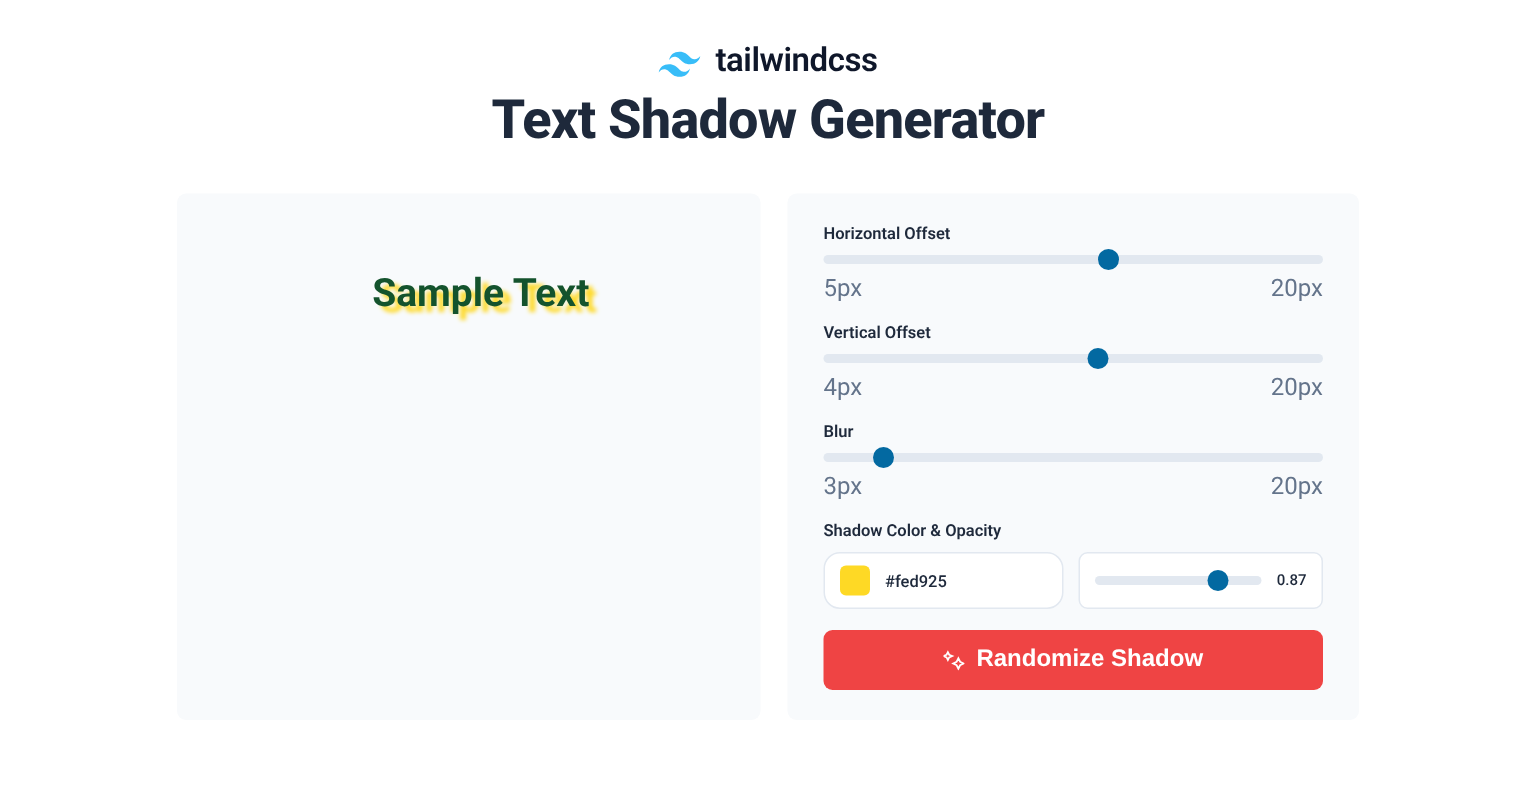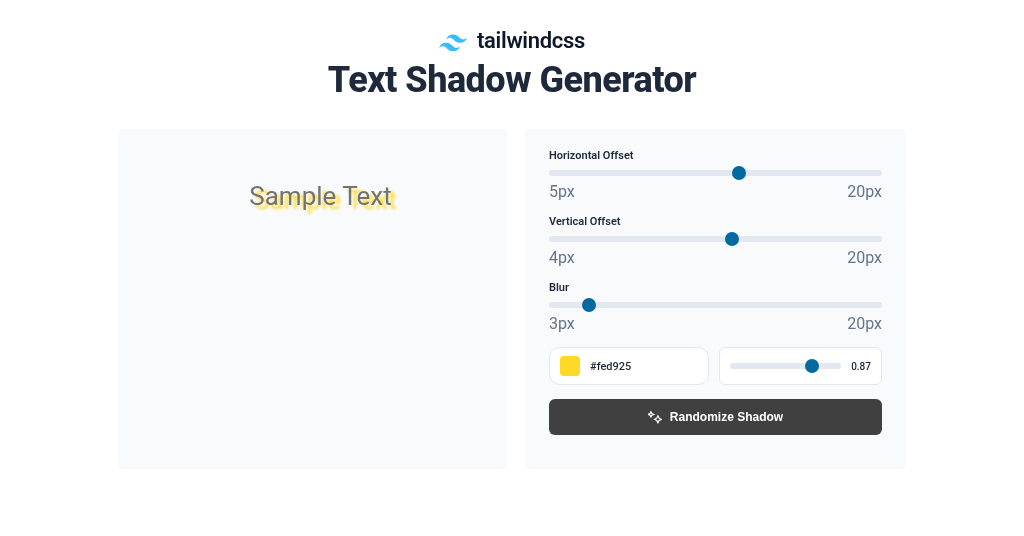--- a/index.html
+++ b/index.html
@@ -50,22 +50,22 @@
     .preview-panel {
       display: flex;
       flex-direction: column;
       align-items: center;
       padding: 52px 28px 28px;
       min-height: 340px;
       position: relative;
     }
     .sample-text {
       font-size: 26px;
-      font-weight: 400;
-      color: #737373;
+      font-weight: 700;
+      color: #14532d;
       text-shadow: 5px 4px 3px #fed925;
       margin-left: 16px;
     }
     .code-row {
       position: absolute;
       bottom: 34px;
       left: 50%;
       transform: translateX(-50%);
       background: #1e293b;
       border-radius: 6px;
@@ -156,26 +156,26 @@
       background: #e2e8f0;
       border-radius: 3px;
     }
     .opacity-value {
       font-size: 10px;
       color: #1e293b;
       font-weight: 500;
     }
     .randomize-btn {
       width: 100%;
-      background: #404040;
+      background: #ef4444;
       color: #fff;
       border: none;
       border-radius: 6px;
       padding: 11px;
-      font-size: 12px;
+      font-size: 16px;
       font-weight: 600;
       cursor: pointer;
       margin-top: 12px;
       display: flex;
       align-items: center;
       justify-content: center;
       gap: 8px;
     }
     .sparkle-icon {
       width: 14px;
@@ -230,20 +230,21 @@
       <div class="slider-track">
         <div class="slider-thumb" style="left:12%"></div>
       </div>
       <div class="slider-labels">
         <span>3px</span>
         <span>20px</span>
       </div>
     </div>
 
     <div class="control">
+      <div class="control-label">Shadow Color &amp; Opacity</div>
       <div class="color-opacity-row">
         <div class="color-box">
           <div class="swatch" style="background:#fed925"></div>
           <span class="color-value">#fed925</span>
         </div>
         <div class="opacity-box">
           <div class="opacity-track">
             <div class="slider-thumb" style="left:74%"></div>
           </div>
           <span class="opacity-value">0.87</span>

